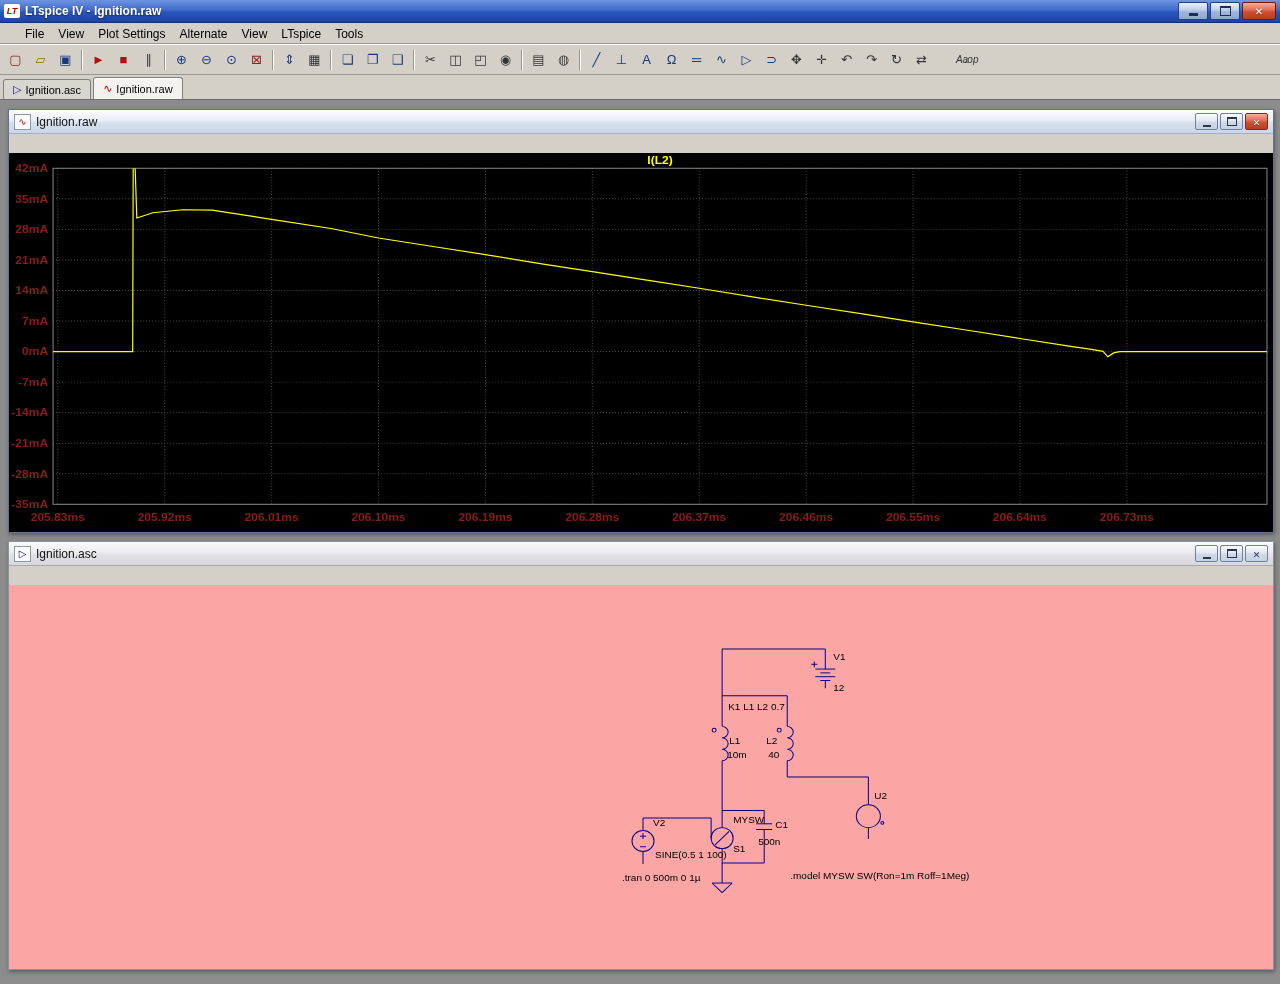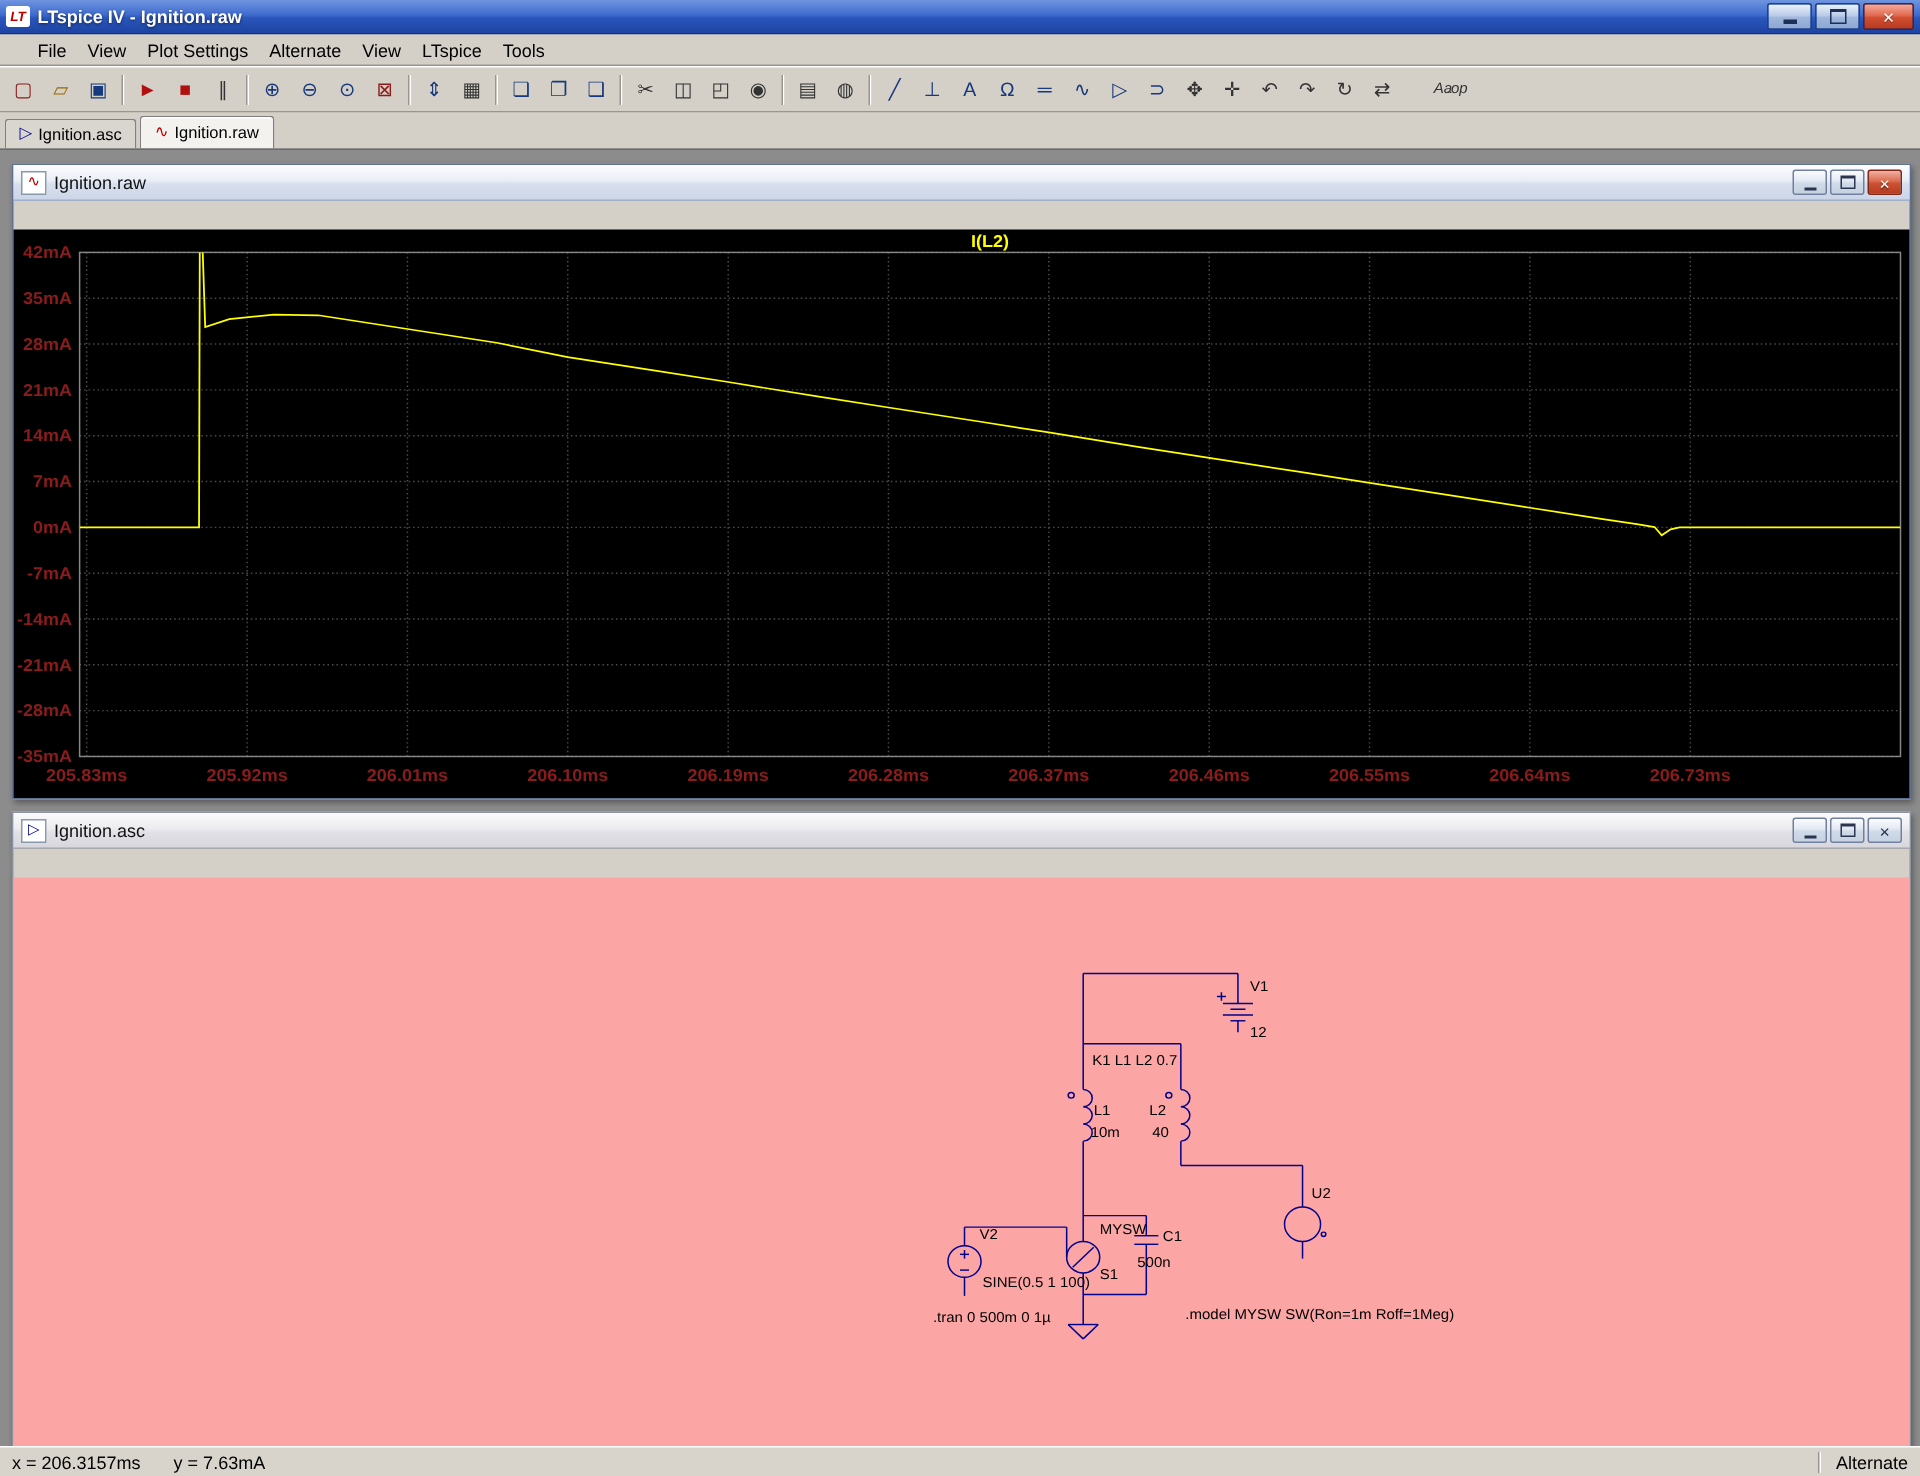--- a/index.html
+++ b/index.html
@@ -429,22 +429,14 @@
             <text x="643" y="252" fill="#000" font-size="10" font-family="&quot;Liberation Sans&quot;,&quot;DejaVu Sans&quot;,sans-serif">V2</text>
             <text x="645" y="286" fill="#000" font-size="10" font-family="&quot;Liberation Sans&quot;,&quot;DejaVu Sans&quot;,sans-serif">SINE(0.5 1 100)</text>
             <text x="612" y="310" fill="#000" font-size="10" font-family="&quot;Liberation Sans&quot;,&quot;DejaVu Sans&quot;,sans-serif">.tran 0 500m 0 1µ</text>
             <text x="780" y="308" fill="#000" font-size="10" font-family="&quot;Liberation Sans&quot;,&quot;DejaVu Sans&quot;,sans-serif">.model MYSW SW(Ron=1m Roff=1Meg)</text>
           </svg>
       </div>
     </div>
 
   </div>
 
-  <div class="statusbar">
-    <span class="sb-x">x = 206.3157ms</span>
-    <span>y = 7.63mA</span>
-    <span class="sb-right">
-      <span class="sb-sep"></span>
-      <span>Alternate</span>
-    </span>
-  </div>
 
 </div>
 
 </body></html>

